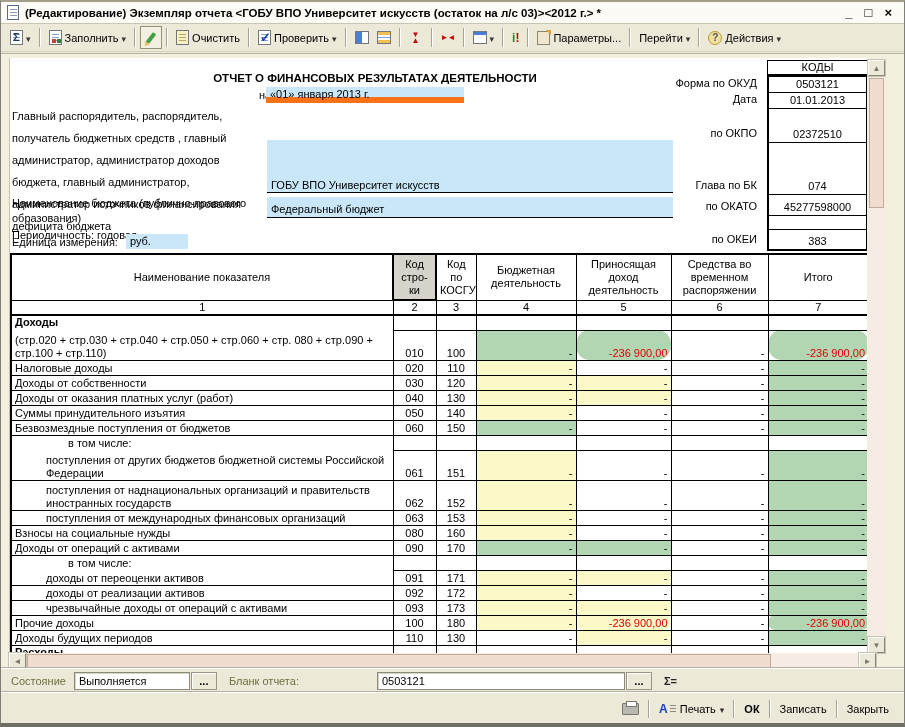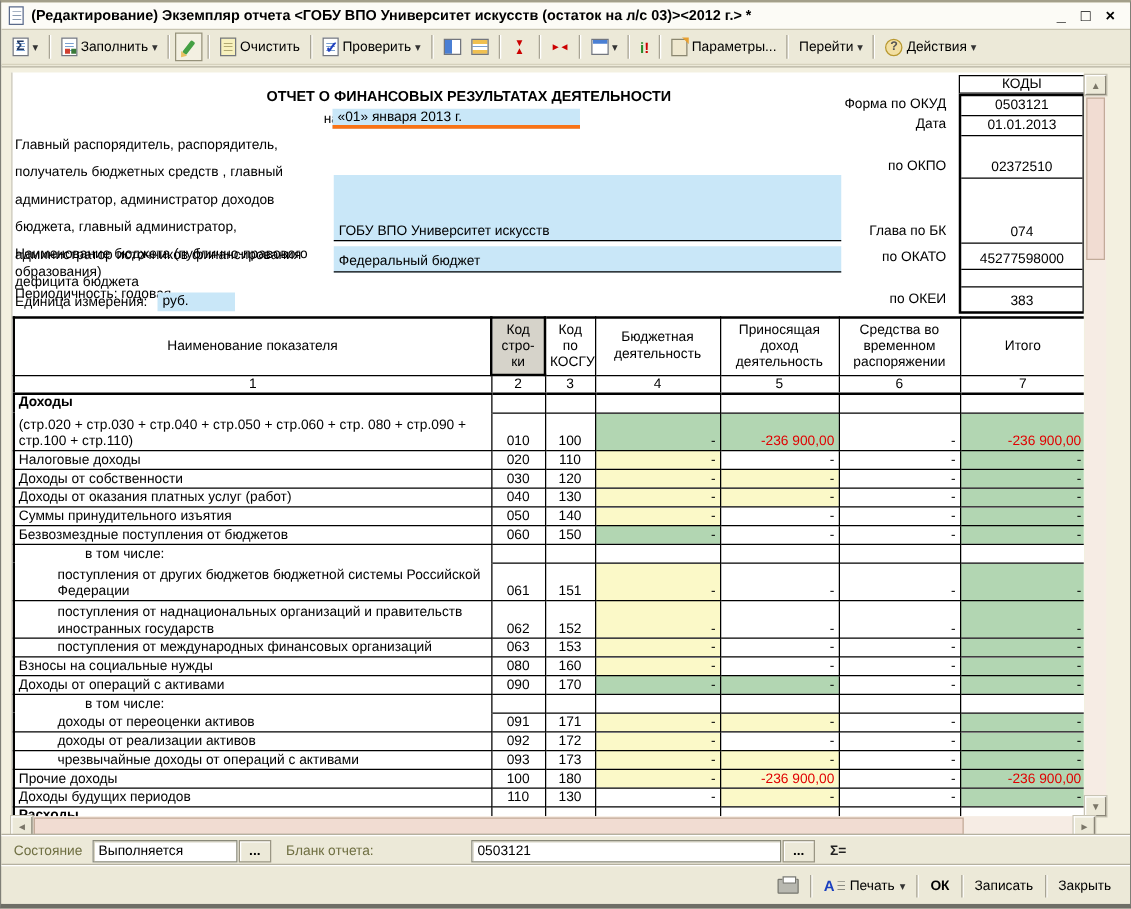--- a/index.html
+++ b/index.html
@@ -40,21 +40,21 @@
 .params-ic{width:13px;height:14px;background:#efe8cf;border:1px solid #8a8670;position:relative;}
 .params-ic::after{content:"";position:absolute;right:-2px;top:-2px;width:6px;height:6px;background:#e8a030;clip-path:polygon(0 0,100% 0,100% 100%);}
 .help-ic{width:14px;height:14px;border-radius:50%;background:#f2dfa2;border:1px solid #b89830;color:#555;font-weight:bold;font-size:10px;display:flex;align-items:center;justify-content:center;}
 .pencil-ic{width:4px;height:12px;background:#44a044;border-radius:1px;transform:rotate(38deg);position:relative;margin:0 4px;}
 .pencil-ic::after{content:"";position:absolute;bottom:-4px;left:-1px;border-left:3px solid transparent;border-right:3px solid transparent;border-top:4px solid #e8c060;}
 
 .form{position:absolute;left:0;top:51px;width:100%;height:615px;background:#f3f0e0;border-top:1px solid #b5b1a0;}
 .sheet{position:absolute;left:8px;top:4px;width:858px;height:595px;background:#fff;overflow:hidden;border-left:1px solid #c8c4b4;}
 .r-title{position:absolute;left:0;top:14px;width:730px;text-align:center;font-weight:bold;font-size:11.5px;}
 .r-date-prefix{position:absolute;left:238px;top:31px;margin-left:11px;}
-.r-date{position:absolute;left:256px;top:29px;width:198px;height:16px;background:#c9e7f8;border-bottom:3px solid #f97316;padding:1px 4px;}
+.r-date{position:absolute;left:256px;top:29px;width:198px;height:16px;background:#c9e7f8;border-bottom:6px solid #f97316;padding:1px 4px;}
 .grbs{position:absolute;left:2px;top:47px;width:258px;line-height:22px;}
 .org-box{position:absolute;left:257px;top:82px;width:406px;height:53px;background:#c9e7f8;border-bottom:1px solid #000;display:flex;align-items:flex-end;padding:0 4px 1px;}
 .budget-lbl{position:absolute;left:2px;top:138px;width:258px;line-height:15px;}
 .budget-box{position:absolute;left:257px;top:139px;width:406px;height:21px;background:#c9e7f8;border-bottom:1px solid #000;display:flex;align-items:flex-end;padding:0 4px 2px;}
 .periodicity{position:absolute;left:2px;top:171px;}
 .unit-row{position:absolute;left:2px;top:176px;display:flex;align-items:center;}
 .unit-box{display:inline-block;background:#c9e7f8;width:62px;height:15px;margin-left:8px;padding:1px 4px;}
 
 .codes-header{position:absolute;left:757px;top:2px;width:101px;height:15px;border:1px solid #000;text-align:center;line-height:13px;}
 .codes-labels{position:absolute;left:480px;top:17px;width:269px;display:flex;flex-direction:column;}
@@ -74,21 +74,21 @@
 .cname.bold{font-weight:bold;vertical-align:top;}
 .cname.ind1{padding-left:34px;}
 .cname.ind2{padding-left:56px;}
 .cname.nb{border-bottom:none;}
 .cname.nt{border-top:none;}
 .ccode{text-align:center;}
 .cval{text-align:right;padding-right:4px;white-space:nowrap;}
 .cw{background:#fff;}
 .cy{background:#fbf9c8;}
 .cg{background:#b2d6b2;}
-.red{color:#e00000;}
+.red{color:#e00000;border-radius:14px;}
 tr.cut td{vertical-align:top;}
 
 .vscroll{position:absolute;left:867px;top:6px;width:17px;height:593px;background:#f6ece4;}
 .sbtn{position:absolute;left:0;width:17px;height:16px;background:#ece9d8;border:1px solid #fff;border-right-color:#8a8678;border-bottom-color:#8a8678;box-shadow:0 0 0 1px #c8c4b4;display:flex;align-items:center;justify-content:center;color:#7a7668;font-size:8px;}
 .vthumb{position:absolute;left:1px;top:18px;width:15px;height:130px;background:#f1dcd2;border:1px solid #c2ab99;}
 .hscroll{position:absolute;left:8px;top:599px;width:867px;height:16px;background:#f6ece4;}
 .hbtn{position:absolute;top:0;width:17px;height:16px;background:#ece9d8;border:1px solid #fff;border-right-color:#8a8678;border-bottom-color:#8a8678;box-shadow:0 0 0 1px #c8c4b4;display:flex;align-items:center;justify-content:center;color:#7a7668;font-size:8px;}
 .hthumb{position:absolute;left:18px;top:1px;width:744px;height:14px;background:#f1dcd2;border:1px solid #c2ab99;}
 .up::before{content:"▲";} .down::before{content:"▼";} .left::before{content:"◄";} .right::before{content:"►";}
 

